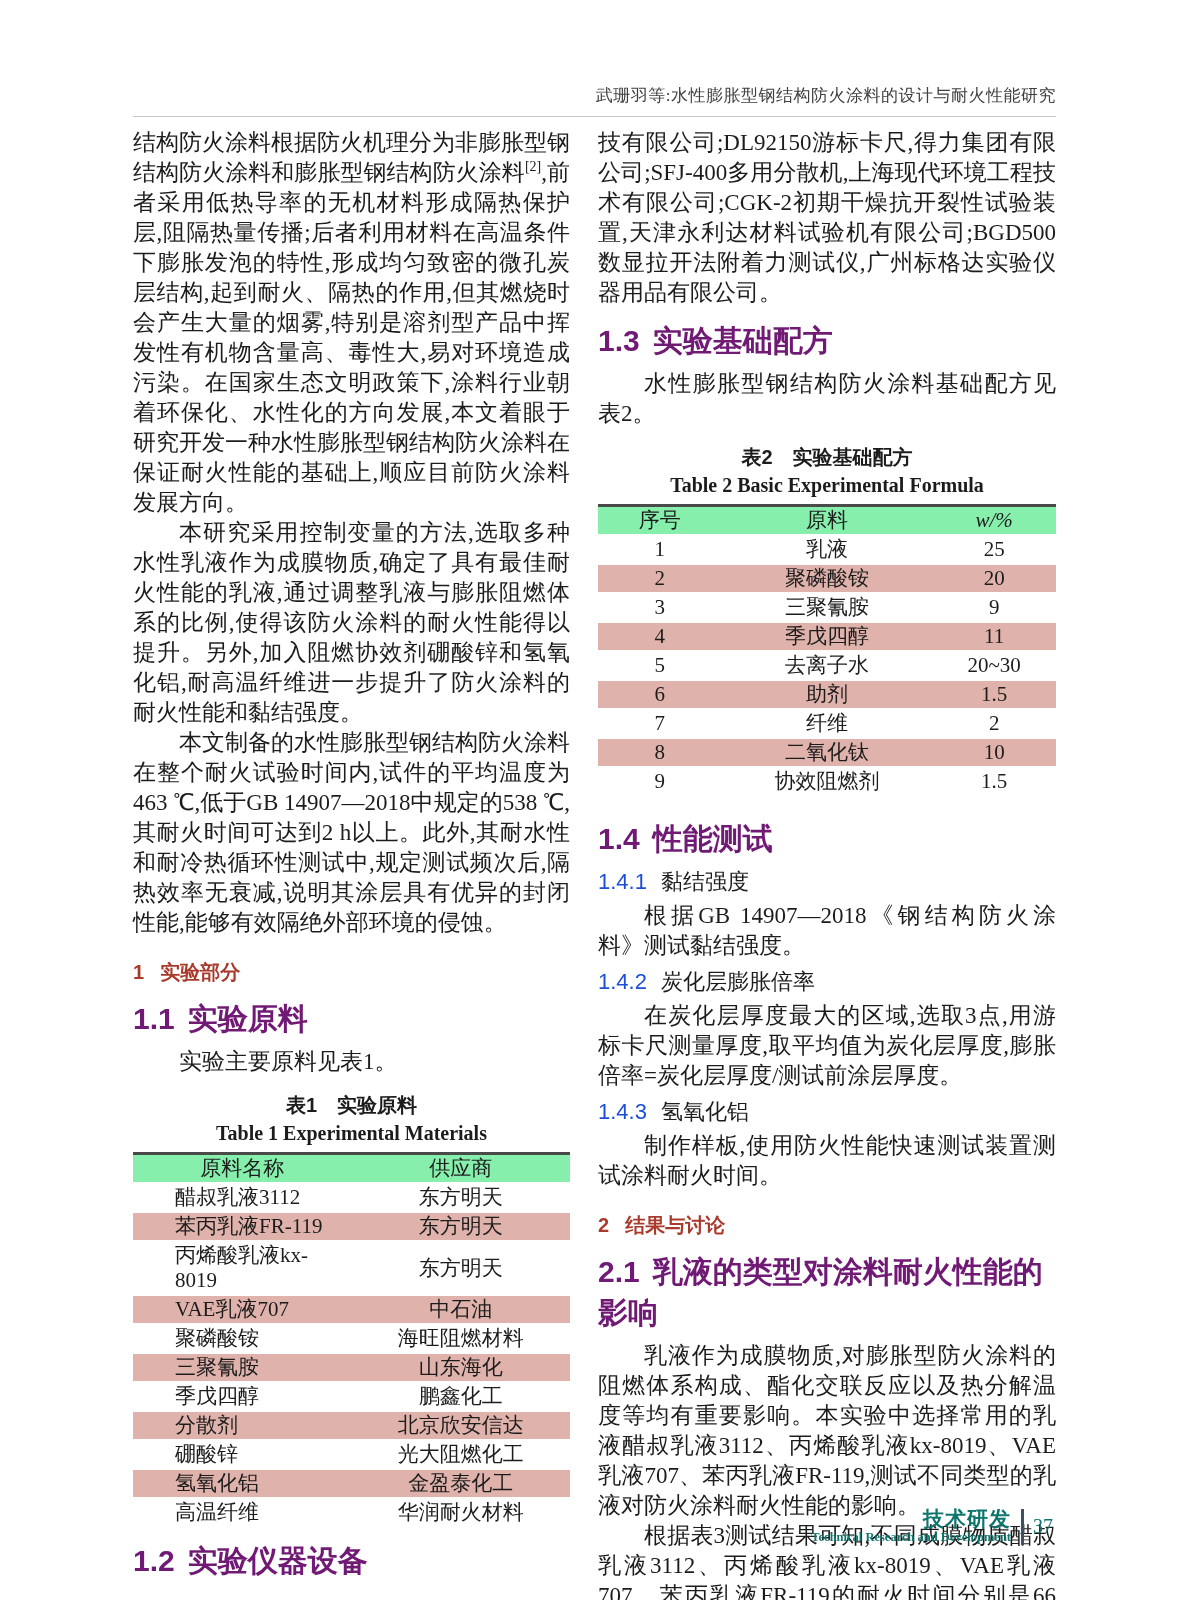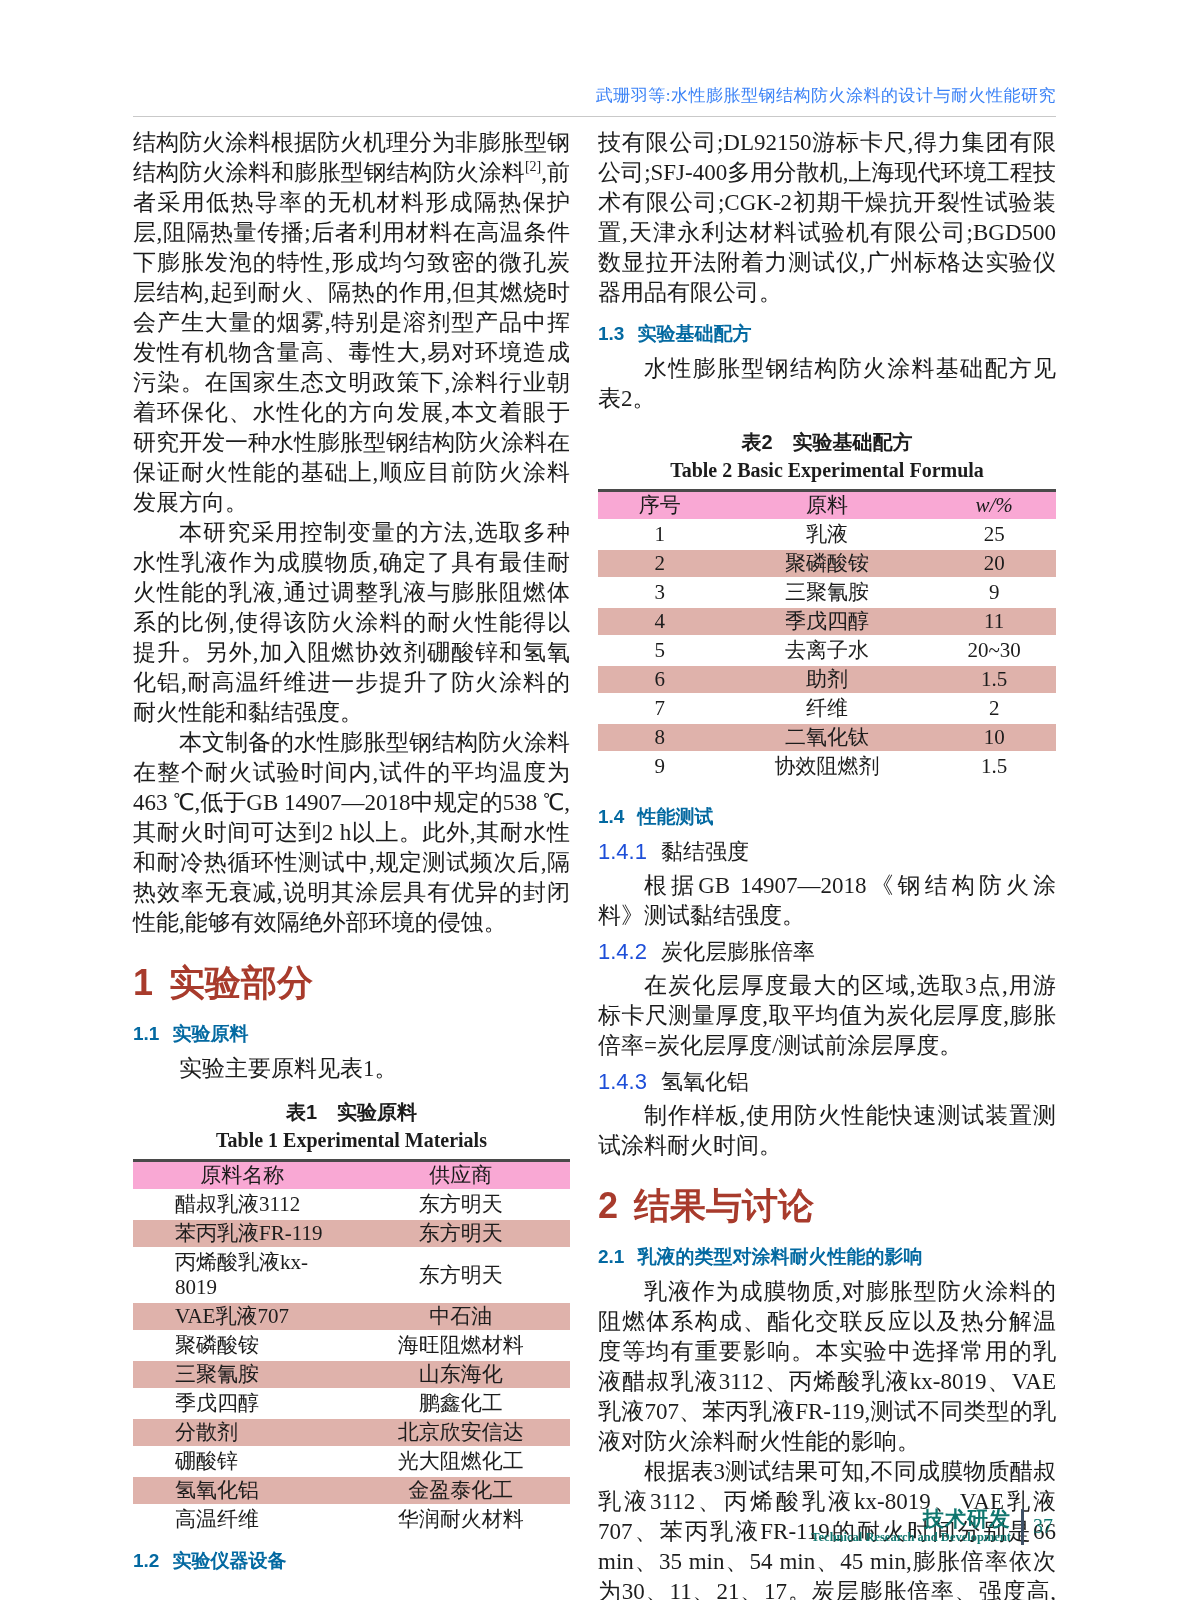--- a/index.html
+++ b/index.html
@@ -8,21 +8,21 @@
     width:1187px;height:1600px;
     background:#ffffff;
     font-family:"Liberation Serif",serif;
     color:#1c1c1c;
     overflow:hidden;
   }
   
   .running-header{
     position:absolute;top:84px;left:133px;width:923px;
     text-align:right;
-    font-size:17px;color:#3b82f6;
+    font-size:17px;color:#404040;
     padding-bottom:9px;
     border-bottom:1px solid #c9c9c9;
     letter-spacing:.5px;
   }
   
   .columns{
     position:absolute;top:128px;left:133px;width:923px;
     display:flex;gap:28px;
   }
   .col-left{width:437px;}
@@ -32,27 +32,27 @@
     font-size:23px;line-height:30px;
     text-align:justify;
     text-justify:inter-ideograph;
   }
   p.indent{text-indent:2em;}
   sup.ref{font-size:14px;line-height:0;}
   
   .h1{
     margin:21px 0 10px;
     font-family:"Liberation Sans",sans-serif;
-    font-weight:bold;font-size:36px;color:#a83b2c;
+    font-weight:bold;font-size:20px;color:#a83b2c;
   }
   .h1 .t{margin-left:16px;}
   .h2{
     margin:13px 0 7px;
     font-family:"Liberation Sans",sans-serif;
-    font-weight:bold;font-size:19px;color:#0369a1;
+    font-weight:bold;font-size:30px;color:#701a75;
   }
   .h2 .t{margin-left:13px;}
   .h3{
     margin:6px 0 4px;
     font-size:22px;font-weight:normal;color:#1c1c1c;
   }
   .h3 .n{font-family:"Liberation Sans",sans-serif;color:#1d4ed8;}
   .h3 .t{margin-left:14px;}
   
   .tbl-cap-cn{
@@ -71,21 +71,21 @@
     border-top:3px solid #4a4a4a;
     border-bottom:2px solid #4a4a4a;
     font-size:21px;
   }
   table.data td{
     text-align:center;
     padding:1px 4px;
     line-height:25px;
     border-bottom:2px solid #ffffff;
   }
-  table.data thead td{background:#f9a8d4;}
+  table.data thead td{background:#86efac;}
   table.data tbody tr:nth-child(even) td{background:#dfb2ab;}
   .tbl1 tbody td:first-child{text-align:left;padding-left:42px;}
   .tbl1 td{width:50%;}
   .tbl2 td:nth-child(1){width:27%;}
   .tbl2 td:nth-child(2){width:46%;}
   .tbl2 td:nth-child(3){width:27%;}
   .tbl2 thead td:nth-child(3){font-style:italic;}
   
   .footer{
     position:absolute;right:134px;bottom:55px;

